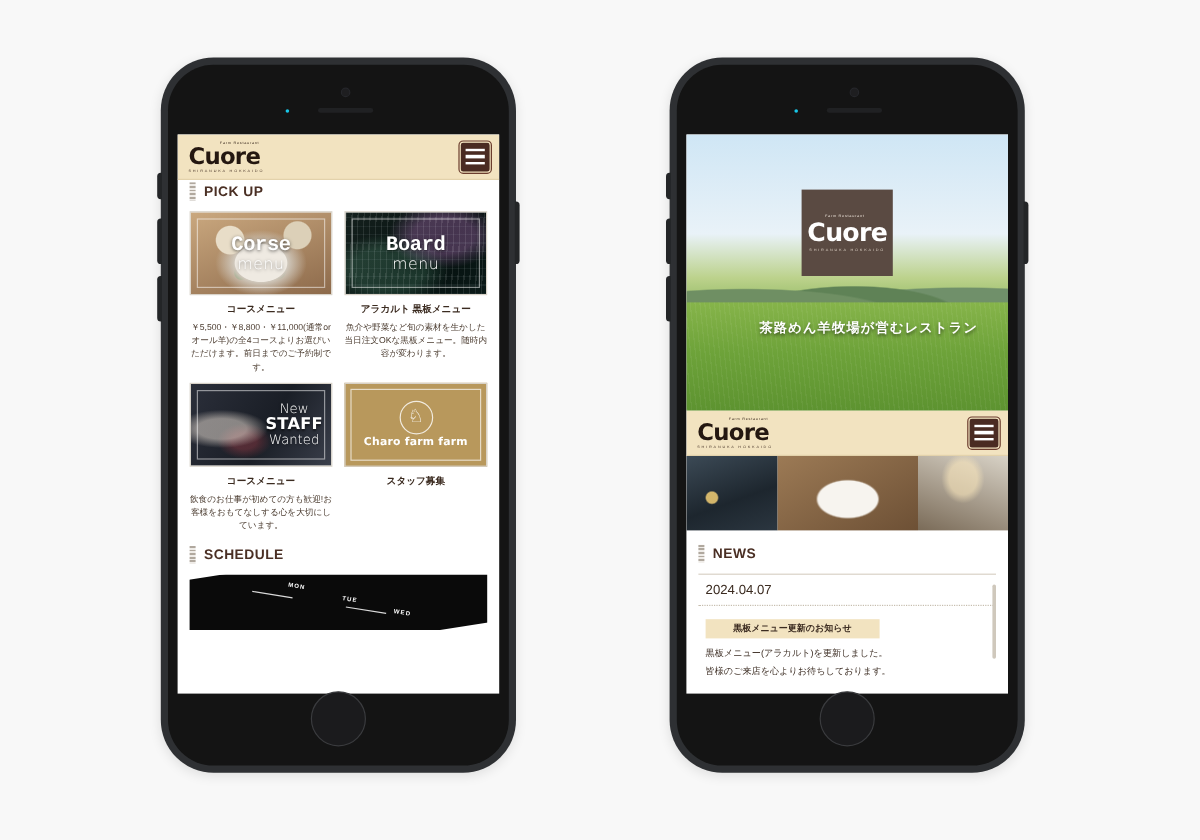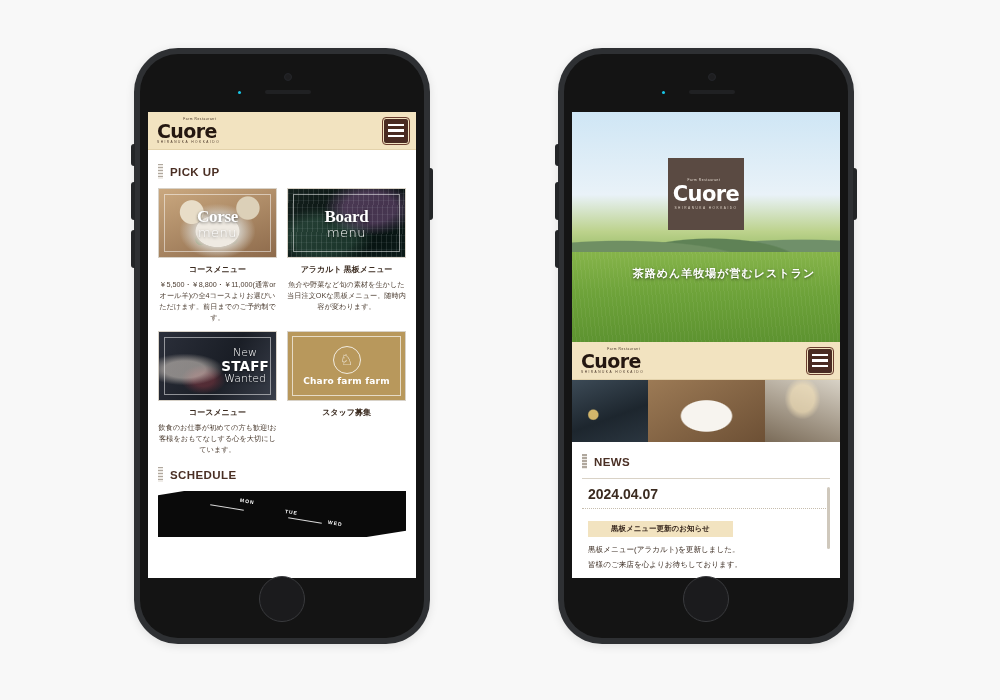--- a/index.html
+++ b/index.html
@@ -74,21 +74,21 @@
               transform: scaleY(.9); }
   .hamburger {
     width: 26px; height: 26px; background: #4a2b22; border-radius: 3px;
     border: 1.5px solid #f2e3c0; outline: 1px solid #6b3d2e;
     display: flex; flex-direction: column; justify-content: center;
     align-items: center; gap: 3px;
   }
   .hamburger i { display: block; width: 16px; height: 2.5px; background: #fff; }
 
   
-  .section { padding: 14px 10px 0; }
+  .section { padding: 2px 10px 0; }
   .sec-title { display: flex; align-items: center; gap: 7px; margin-bottom: 9px; }
   .sec-bar {
     width: 5px; height: 15px; flex: none;
     background: repeating-linear-gradient(to bottom,#b0a89e 0 1.5px,#efece8 1.5px 3px);
   }
   .sec-label { font-size: 11.5px; font-weight: bold; color: #4a2f24; letter-spacing: .4px; }
 
   .cards { display: grid; grid-template-columns: 1fr 1fr; gap: 7px 10px; }
   .card-img {
     height: 70px; border: 1px solid #d8d2c8; position: relative;
@@ -114,21 +114,21 @@
     background:
       repeating-linear-gradient(92deg, rgba(255,255,255,.1) 0 1px, transparent 1px 5px),
       repeating-linear-gradient(0deg, rgba(200,220,230,.07) 0 1px, transparent 1px 7px),
       radial-gradient(ellipse at 70% 28%, rgba(190,120,200,.35) 0 22%, transparent 40%),
       radial-gradient(ellipse at 30% 70%, rgba(110,190,150,.22) 0 26%, transparent 44%),
       linear-gradient(135deg,#15211e,#05100e 60%,#0b1a18);
   }
   .overlay-txt { position: relative; text-align: center; color: #fff;
                  text-shadow: 0 1px 3px rgba(0,0,0,.6); line-height: 1; }
   .ot-main { font-size: 17px; font-weight: bold; letter-spacing: -.3px;
-             font-family: Liberation Serif, serif; }
+             font-family: Liberation Mono, monospace; }
   .ot-sub  { font-size: 13px; letter-spacing: .5px; margin-top: 1px;
              font-family: "DejaVu Sans", sans-serif; font-weight: 300; }
   .frame-inset { position: absolute; inset: 5px; border: 1px solid rgba(255,255,255,.5); }
 
   
   .img-staff {
     background:
       radial-gradient(ellipse at 22% 55%, rgba(225,215,205,.55) 0 16%, transparent 30%),
       radial-gradient(ellipse at 38% 70%, rgba(150,60,70,.45) 0 10%, transparent 22%),
       linear-gradient(120deg,#2b2f3a,#1a1e26 55%,#3a3f4b);
@@ -195,21 +195,21 @@
       radial-gradient(ellipse at 50% 58%, #f7f4ef 0 30%, transparent 32%),
       radial-gradient(ellipse at 50% 56%, #d4551f 0 21%, transparent 23%),
       linear-gradient(150deg,#9c7a55,#6d5035); }
   .strip-c { background:
       radial-gradient(ellipse at 50% 30%, rgba(255,235,190,.55) 0 22%, transparent 34%),
       linear-gradient(200deg,#d8d2c6,#7a6b58); }
 
   
   .news-box { position: relative; margin: 3px 10px 0; border-top: 1px solid #d9d2c6;
               padding-top: 7px; height: 96px; overflow: hidden; }
-  .news-date { font-size: 14px; font-weight: bold; color: #3b2b20; padding-left: 6px; }
+  .news-date { font-size: 11px; font-weight: normal; color: #3b2b20; padding-left: 6px; }
   .news-dots { margin: 6px 0 8px; border-top: 1px dotted #c6bdae; }
   .news-badge { display: inline-block; background: #f2e3c0; color: #3b2b20;
                 font-size: 7.5px; font-weight: bold; padding: 3px 23px; margin-left: 6px; }
   .news-body { margin: 7px 0 0 6px; font-size: 7.6px; line-height: 1.7; color: #3d2e24; }
   .news-scroll { position: absolute; right: 0; top: 8px; width: 3px; height: 62px;
                  background: #cfc8bc; border-radius: 2px; }
 </style>
 </head>
 <body>
 

